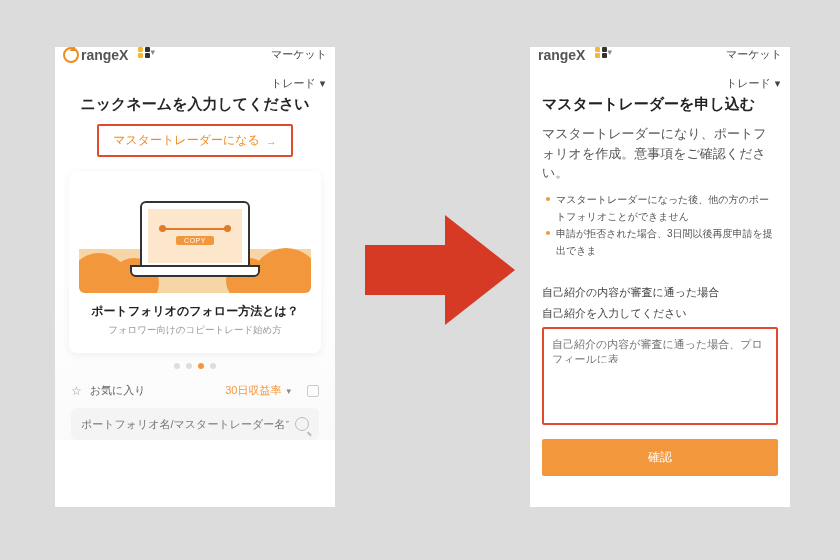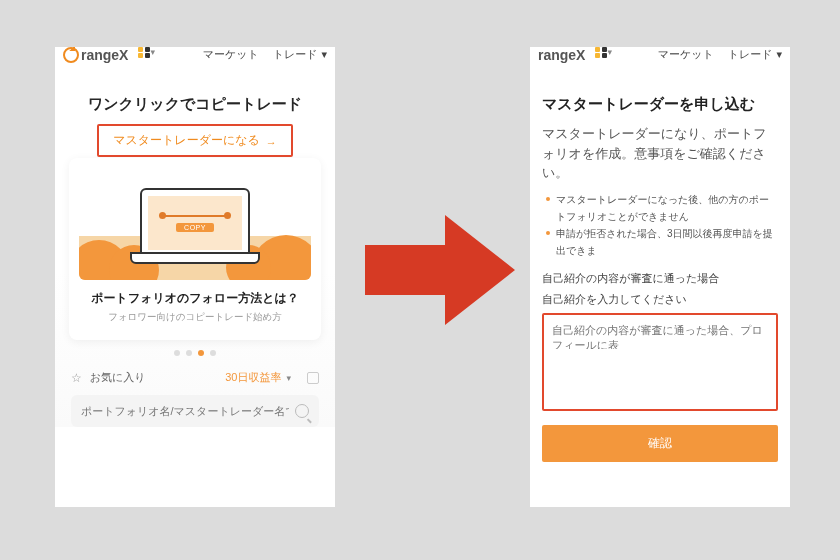--- a/index.html
+++ b/index.html
@@ -47,37 +47,37 @@
     transform:rotate(45deg);
   }
   .apps { display:flex; gap:2px; margin-left:6px; }
   .apps span{ width:5px; height:5px; border-radius:1px; }
   .apps span:nth-child(1){background:#f7b733}
   .apps span:nth-child(2){background:#333}
   .apps span:nth-child(3){background:#f7b733}
   .apps span:nth-child(4){background:#333}
   .apps-wrap{width:12px; display:flex; flex-wrap:wrap; gap:1px;}
   .caret{ font-size:9px; color:#888; margin-left:2px;}
-  .nav { margin-left:auto; display:flex; gap:14px; }
+  .nav { margin-left:auto; display:flex; gap:14px;flex-direction:column; }
   .nav span{ font-size:11px; color:#444; display:inline-flex; align-items:center; gap:2px;}
 
   
   .lbody {
     padding: 14px 14px 0 14px;
     text-align: center;
     background: linear-gradient(#fff 0%, #fff 55%, #fafafa 100%);
   }
   .ltitle { font-size: 15px; font-weight:700; color:#262626; margin-bottom:10px;}
   .cta {
     display:inline-flex; align-items:center; gap:6px;
     border:2px solid #e2492d;
     padding:6px 14px;
     font-size:12px; color:#f08b1f;
     border-radius:2px;
-    margin-bottom:1px;
+    margin-bottom:14px;
   }
   .cta .arw{ font-size:11px; }
 
   .card {
     background:#fff;
     border-radius:8px;
     box-shadow:0 2px 10px rgba(0,0,0,.06);
     padding:12px 10px 16px;
     margin-bottom:10px;
   }
@@ -138,21 +138,21 @@
     flex:1;border:0;background:transparent;outline:0;
     font-size:11px;color:#bbb;
   }
   .mag{width:14px;height:14px;border:1.5px solid #bbb;border-radius:50%;position:relative}
   .mag::after{content:"";position:absolute;right:-4px;bottom:-4px;width:5px;height:1.5px;background:#bbb;transform:rotate(45deg)}
 
   
   .rbody{padding:10px 12px 0 12px}
   .rtitle{font-size:15px;font-weight:700;color:#222;margin:4px 0 10px}
   .rintro{font-size:13px;color:#555;line-height:1.5;margin-bottom:8px}
-  .bullets{font-size:10px;color:#555;line-height:1.7;padding-left:4px;margin-bottom:12px}
+  .bullets{font-size:10px;color:#555;line-height:1.7;padding-left:4px;margin-bottom:26px}
   .bullets li{list-style:none;position:relative;padding-left:10px}
   .bullets li::before{content:"";position:absolute;left:0;top:6px;width:4px;height:4px;border-radius:50%;background:#f3973c}
 
   .flabel{font-size:11px;color:#444;margin-bottom:6px}
   .finput{
     border:2.5px solid #e2492d;border-radius:2px;
     padding:8px;margin-bottom:14px;
   }
   .finput input,.finput textarea{
     width:100%;border:0;outline:0;resize:none;
@@ -195,21 +195,21 @@
     <div class="nav">
       <span>マーケット</span>
       <span>
           <span>トレード</span>
           <span class="caret">▾</span>
         </span>
     </div>
   </div>
 
   <div class="lbody">
-    <div class="ltitle">ワンクリックでコピートレード</div>
+    <div class="ltitle">ニックネームを入力してください</div>
     <div class="cta">
       <span>マスタートレーダーになる</span>
       <span class="arw">→</span>
     </div>
 
     <div class="card">
       <div class="illus">
         <div class="cloud c1"></div>
           <div class="cloud c2"></div>
         <div class="cloud c3"></div>

